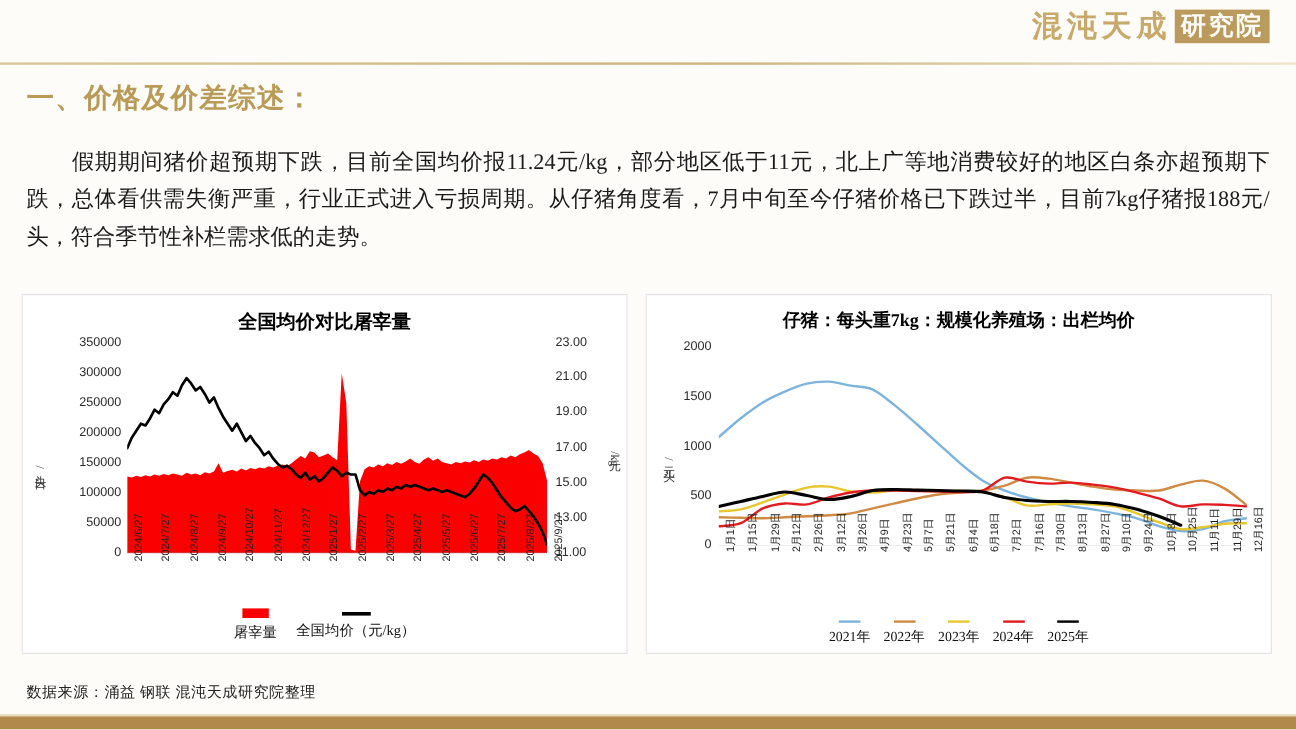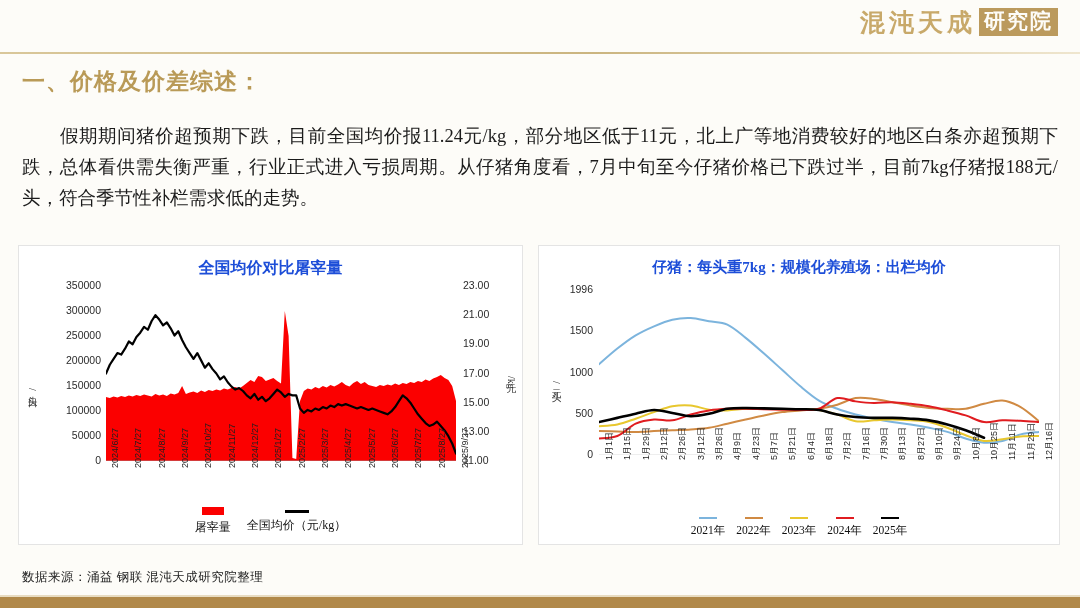--- a/index.html
+++ b/index.html
@@ -49,21 +49,21 @@
   
   .chart-panel{
     position:absolute;top:245px;height:300px;
     background:#ffffff;border:1px solid #e4e4e4;
     box-sizing:border-box;
   }
   #chart-left{left:18px;width:505px;}
   #chart-right{left:538px;width:522px;}
   .chart-title{
     position:absolute;left:0;right:0;top:12px;text-align:center;
-    font-size:16px;font-weight:700;color:#1d4ed8;
+    font-size:16px;font-weight:700;color:#000000;
     font-family:"Liberation Serif","DejaVu Serif",serif;
   }
   #chart-right .chart-title{font-size:15px;}
   .plot-area{position:absolute;}
   .axis-label-v{
     position:absolute;
     writing-mode:vertical-rl;
     font-size:10px;color:#333;
     font-family:"Liberation Serif","DejaVu Serif",serif;
   }
@@ -197,21 +197,21 @@
 </div>
 
 <div id="chart-right" class="chart-panel">
   <div class="chart-title">仔猪：每头重7kg：规模化养殖场：出栏均价</div>
   <div class="axis-label-v" style="left:10px;top:135px;">元/头</div>
   <div id="right-yticks">
       <div class="ytick ytick-l" style="left: 16px; width: 38px; top: 202px; text-align: right;">0</div>
       <div class="ytick ytick-l" style="left: 16px; width: 38px; top: 160.75px; text-align: right;">500</div>
       <div class="ytick ytick-l" style="left: 16px; width: 38px; top: 119.5px; text-align: right;">1000</div>
       <div class="ytick ytick-l" style="left: 16px; width: 38px; top: 78.25px; text-align: right;">1500</div>
-      <div class="ytick ytick-l" style="left: 16px; width: 38px; top: 37px; text-align: right;">1996</div>
+      <div class="ytick ytick-l" style="left: 16px; width: 38px; top: 37px; text-align: right;">2000</div>
     </div>
   <svg id="right-plot" class="plot-area" style="left:60px;top:44px;" width="440" height="165" viewBox="0 0 440 165" preserveAspectRatio="none">
       <line x1="0" y1="165" x2="440" y2="165" stroke="#dcdcdc" stroke-width="1"></line>
       <path d="M0.00,74.25C3.06,71.64 12.22,63.39 18.33,58.58C24.44,53.76 30.56,49.09 36.67,45.38C42.78,41.66 48.89,38.91 55.00,36.30C61.11,33.69 67.22,31.08 73.33,29.70C79.44,28.33 85.56,27.78 91.67,28.05C97.78,28.33 103.89,30.25 110.00,31.35C116.11,32.45 122.22,31.90 128.33,34.65C134.44,37.40 140.56,43.04 146.67,47.85C152.78,52.66 158.89,58.16 165.00,63.53C171.11,68.89 177.22,74.52 183.33,80.02C189.44,85.52 195.56,91.44 201.67,96.53C207.78,101.61 213.89,106.84 220.00,110.55C226.11,114.26 232.22,116.46 238.33,118.80C244.44,121.14 250.56,122.93 256.67,124.58C262.78,126.22 268.89,127.46 275.00,128.70C281.11,129.94 287.22,131.04 293.33,132.00C299.44,132.96 305.56,133.51 311.67,134.47C317.78,135.44 323.89,136.54 330.00,137.78C336.11,139.01 342.22,140.11 348.33,141.90C354.44,143.69 360.56,146.71 366.67,148.50C372.78,150.29 378.89,152.21 385.00,152.63C391.11,153.04 397.22,152.35 403.33,150.97C409.44,149.60 415.56,145.89 421.67,144.38C427.78,142.86 436.94,142.31 440.00,141.90" fill="none" stroke="#7cb4dd" stroke-width="2" stroke-linejoin="round" stroke-linecap="round"></path>
       <path d="M0.00,141.07C3.06,141.14 12.22,141.35 18.33,141.49C24.44,141.63 30.56,141.97 36.67,141.90C42.78,141.83 48.89,141.35 55.00,141.07C61.11,140.80 67.22,140.53 73.33,140.25C79.44,139.97 85.56,139.84 91.67,139.43C97.78,139.01 103.89,138.74 110.00,137.78C116.11,136.81 122.22,135.03 128.33,133.65C134.44,132.28 140.56,130.90 146.67,129.53C152.78,128.15 158.89,126.64 165.00,125.40C171.11,124.16 177.22,122.92 183.33,122.10C189.44,121.27 195.56,121.00 201.67,120.45C207.78,119.90 213.89,119.76 220.00,118.80C226.11,117.84 232.22,116.46 238.33,114.68C244.44,112.89 250.56,109.04 256.67,108.08C262.78,107.11 268.89,108.21 275.00,108.90C281.11,109.59 287.22,111.10 293.33,112.20C299.44,113.30 305.56,114.54 311.67,115.50C317.78,116.46 323.89,117.42 330.00,117.97C336.11,118.52 342.22,118.66 348.33,118.80C354.44,118.94 360.56,119.63 366.67,118.80C372.78,117.97 378.89,115.22 385.00,113.85C391.11,112.47 397.22,110.00 403.33,110.55C409.44,111.10 415.56,113.71 421.67,117.15C427.78,120.59 436.94,128.84 440.00,131.18" fill="none" stroke="#d08a43" stroke-width="2" stroke-linejoin="round" stroke-linecap="round"></path>
       <path d="M0.00,136.13C3.06,135.85 12.22,135.71 18.33,134.47C24.44,133.24 30.56,130.76 36.67,128.70C42.78,126.64 48.89,124.16 55.00,122.10C61.11,120.04 67.22,117.42 73.33,116.33C79.44,115.23 85.56,114.95 91.67,115.50C97.78,116.05 103.89,118.80 110.00,119.63C116.11,120.45 122.22,120.59 128.33,120.45C134.44,120.31 140.56,119.07 146.67,118.80C152.78,118.53 158.89,118.73 165.00,118.80C171.11,118.87 177.22,119.14 183.33,119.21C189.44,119.28 195.56,119.08 201.67,119.21C207.78,119.35 213.89,119.14 220.00,120.04C226.11,120.93 232.22,122.72 238.33,124.58C244.44,126.43 250.56,130.21 256.67,131.18C262.78,132.14 268.89,130.63 275.00,130.35C281.11,130.07 287.22,129.53 293.33,129.53C299.44,129.53 305.56,129.94 311.67,130.35C317.78,130.76 323.89,130.76 330.00,132.00C336.11,133.24 342.22,135.58 348.33,137.78C354.44,139.97 360.56,143.00 366.67,145.20C372.78,147.40 378.89,150.29 385.00,150.97C391.11,151.66 397.22,150.08 403.33,149.32C409.44,148.57 415.56,146.99 421.67,146.44C427.78,145.89 436.94,146.09 440.00,146.03" fill="none" stroke="#e8c72e" stroke-width="2" stroke-linejoin="round" stroke-linecap="round"></path>
       <path d="M0.00,148.50C3.06,148.09 12.22,148.50 18.33,146.03C24.44,143.55 30.56,136.40 36.67,133.65C42.78,130.90 48.89,130.08 55.00,129.53C61.11,128.97 67.22,131.17 73.33,130.35C79.44,129.53 85.56,126.23 91.67,124.58C97.78,122.92 103.89,121.41 110.00,120.45C116.11,119.49 122.22,119.07 128.33,118.80C134.44,118.53 140.56,118.73 146.67,118.80C152.78,118.87 158.89,119.08 165.00,119.21C171.11,119.35 177.22,119.49 183.33,119.63C189.44,119.76 195.56,120.17 201.67,120.04C207.78,119.90 213.89,120.79 220.00,118.80C226.11,116.81 232.22,109.31 238.33,108.08C244.44,106.84 250.56,110.55 256.67,111.38C262.78,112.20 268.89,112.89 275.00,113.03C281.11,113.16 287.22,112.06 293.33,112.20C299.44,112.34 305.56,113.16 311.67,113.85C317.78,114.54 323.89,115.23 330.00,116.33C336.11,117.42 342.22,118.94 348.33,120.45C354.44,121.96 360.56,123.48 366.67,125.40C372.78,127.33 378.89,131.18 385.00,132.00C391.11,132.82 397.22,130.56 403.33,130.35C409.44,130.14 415.56,130.49 421.67,130.76C427.78,131.04 436.94,131.79 440.00,132.00" fill="none" stroke="#e01c20" stroke-width="2" stroke-linejoin="round" stroke-linecap="round"></path>
       <path d="M0.00,132.00C3.06,131.31 12.22,129.25 18.33,127.88C24.44,126.50 30.56,125.06 36.67,123.75C42.78,122.44 48.89,120.17 55.00,120.04C61.11,119.90 67.22,121.89 73.33,122.92C79.44,123.96 85.56,126.09 91.67,126.22C97.78,126.36 103.89,124.99 110.00,123.75C116.11,122.51 122.22,119.76 128.33,118.80C134.44,117.84 140.56,118.04 146.67,117.97C152.78,117.91 158.89,118.25 165.00,118.39C171.11,118.53 177.22,118.66 183.33,118.80C189.44,118.94 195.56,119.01 201.67,119.21C207.78,119.42 213.89,119.14 220.00,120.04C226.11,120.93 232.22,123.41 238.33,124.58C244.44,125.74 250.56,126.50 256.67,127.05C262.78,127.60 268.89,127.74 275.00,127.88C281.11,128.01 287.22,127.74 293.33,127.88C299.44,128.01 305.56,128.29 311.67,128.70C317.78,129.11 323.89,129.39 330.00,130.35C336.11,131.31 342.22,132.82 348.33,134.47C354.44,136.13 360.56,138.05 366.67,140.25C372.78,142.45 381.94,146.44 385.00,147.68" fill="none" stroke="#000000" stroke-width="2.6" stroke-linejoin="round" stroke-linecap="round"></path>
     </svg>
   <div id="right-xticks">

